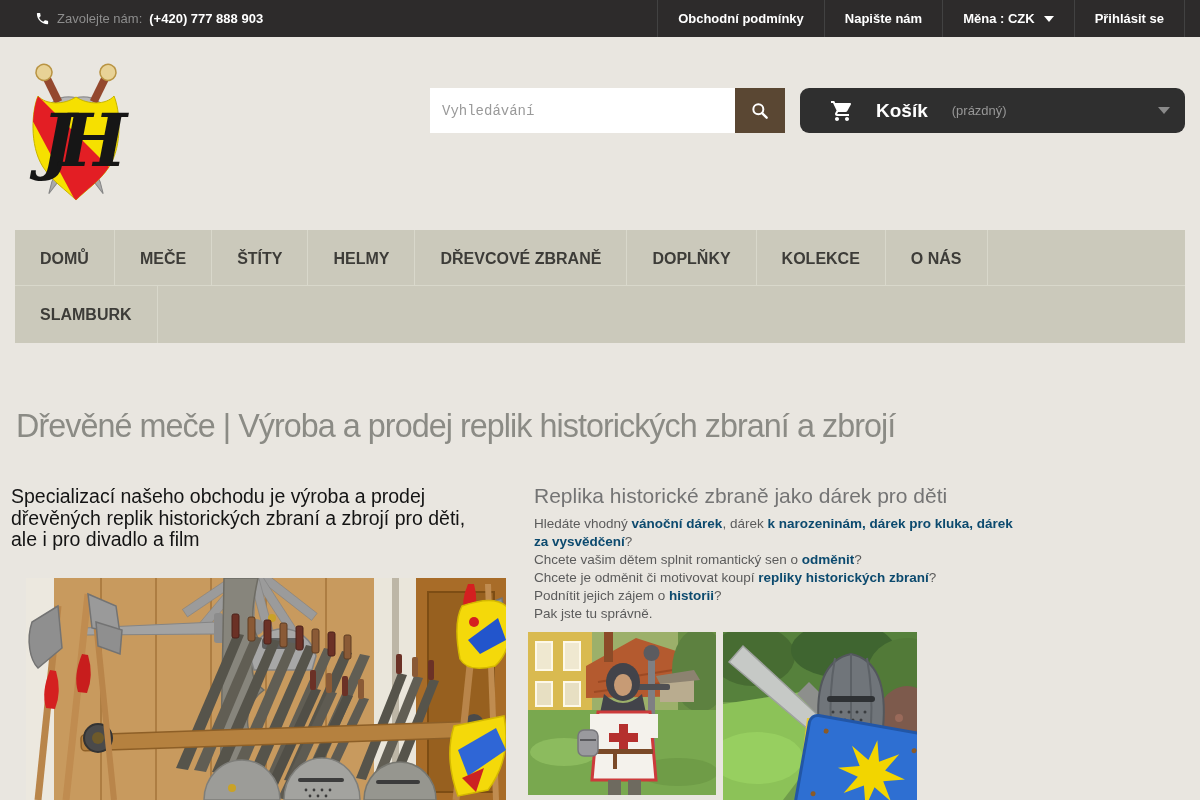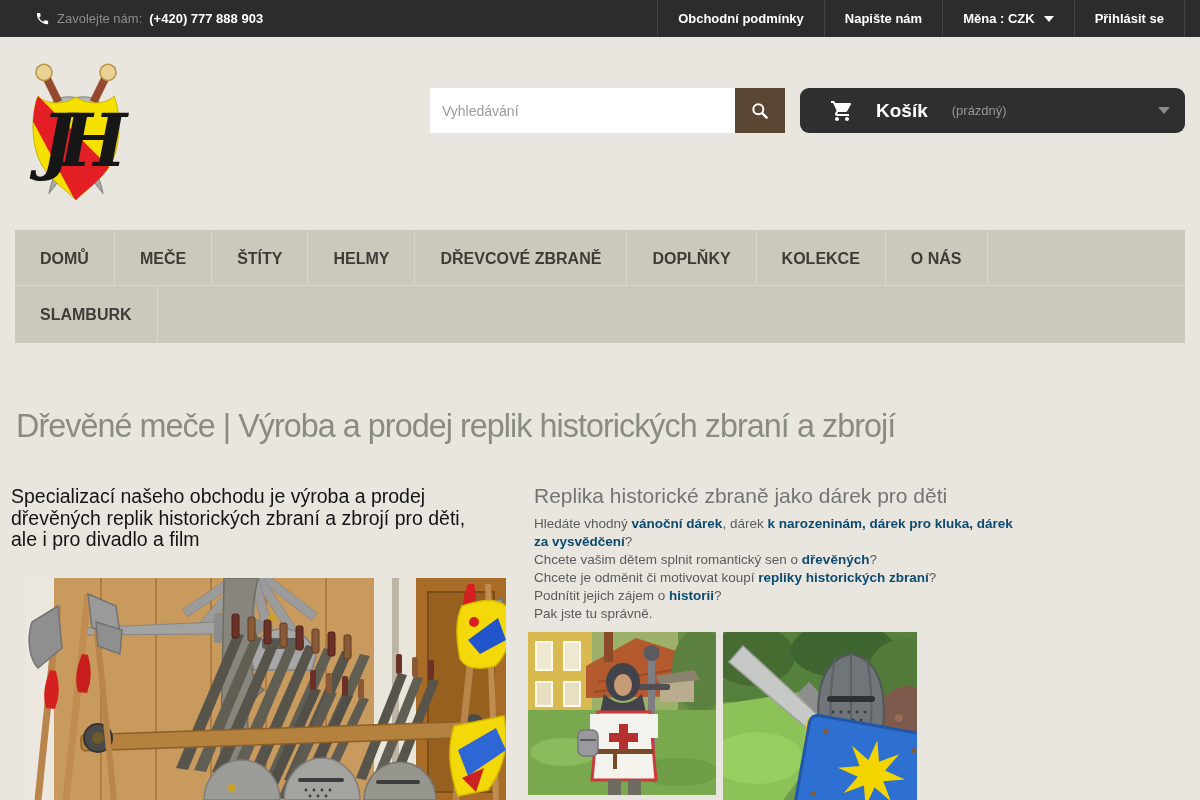--- a/index.html
+++ b/index.html
@@ -27,21 +27,21 @@
   .tb-item:last-child { border-right:1px solid #424242; }
   .caret-down {
     width:0; height:0; border-left:5px solid transparent; border-right:5px solid transparent;
     border-top:6px solid #ffffff; display:inline-block;
   }
   
   .logo { position:absolute; left:14px; top:50px; width:125px; height:165px; cursor:pointer; }
   .searchbox { position:absolute; left:430px; top:88px; width:355px; height:45px; display:flex; }
   .searchbox input {
     width:305px; height:45px; border:none; outline:none; background:#fff;
-    padding:0 12px; font-size:14px; color:#666; font-family:Liberation Sans, sans-serif;
+    padding:0 12px; font-size:14px; color:#666; font-family:Liberation Mono, monospace;
   }
   .searchbox input::placeholder { color:#9a9a9a; }
   .search-btn {
     width:50px; height:45px; background:#5a4733; border:none; cursor:pointer;
     display:flex; align-items:center; justify-content:center;
   }
   .cart {
     position:absolute; left:800px; top:88px; width:385px; height:45px; background:#2f2f2f;
     display:flex; align-items:center; padding-left:30px; cursor:pointer;border-radius:9px;
   }
@@ -294,21 +294,21 @@
     <path d="M428 148 L478 138 Q486 180 462 212 L432 218 Q418 180 428 148 Z" fill="#f4d90a" stroke="#d4b800" stroke-width="1.5"></path>
     <polygon points="432,172 470,150 480,172 442,198" fill="#2f66d6"></polygon>
     <polygon points="436,200 458,190 450,214" fill="#cc2222"></polygon>
   </svg>
 </div>
 
 <h2 class="right-heading">Replika historické zbraně jako dárek pro děti</h2>
 
 <div class="right-paragraph">
   <div><span>Hledáte vhodný </span><b>vánoční dárek</b><span>, dárek </span><b>k narozeninám, dárek pro kluka, dárek za vysvědčení</b><span>?</span></div>
-  <div><span>Chcete vašim dětem splnit romantický sen o </span><b>dřevěných</b><span>?</span></div>
+  <div><span>Chcete vašim dětem splnit romantický sen o </span><b>odměnit</b><span>?</span></div>
   <div><span>Chcete je odměnit či motivovat koupí </span><b>repliky historických zbraní</b><span>?</span></div>
   <div><span>Podnítit jejich zájem o </span><b>historii</b><span>?</span></div>
   <div><span>Pak jste tu správně.</span></div>
 </div>
 
 <div class="photos">
   <div class="ph">
     <svg viewBox="0 0 188 163" width="188" height="163">
       <rect width="188" height="163" fill="#9cb06a"></rect>
 

